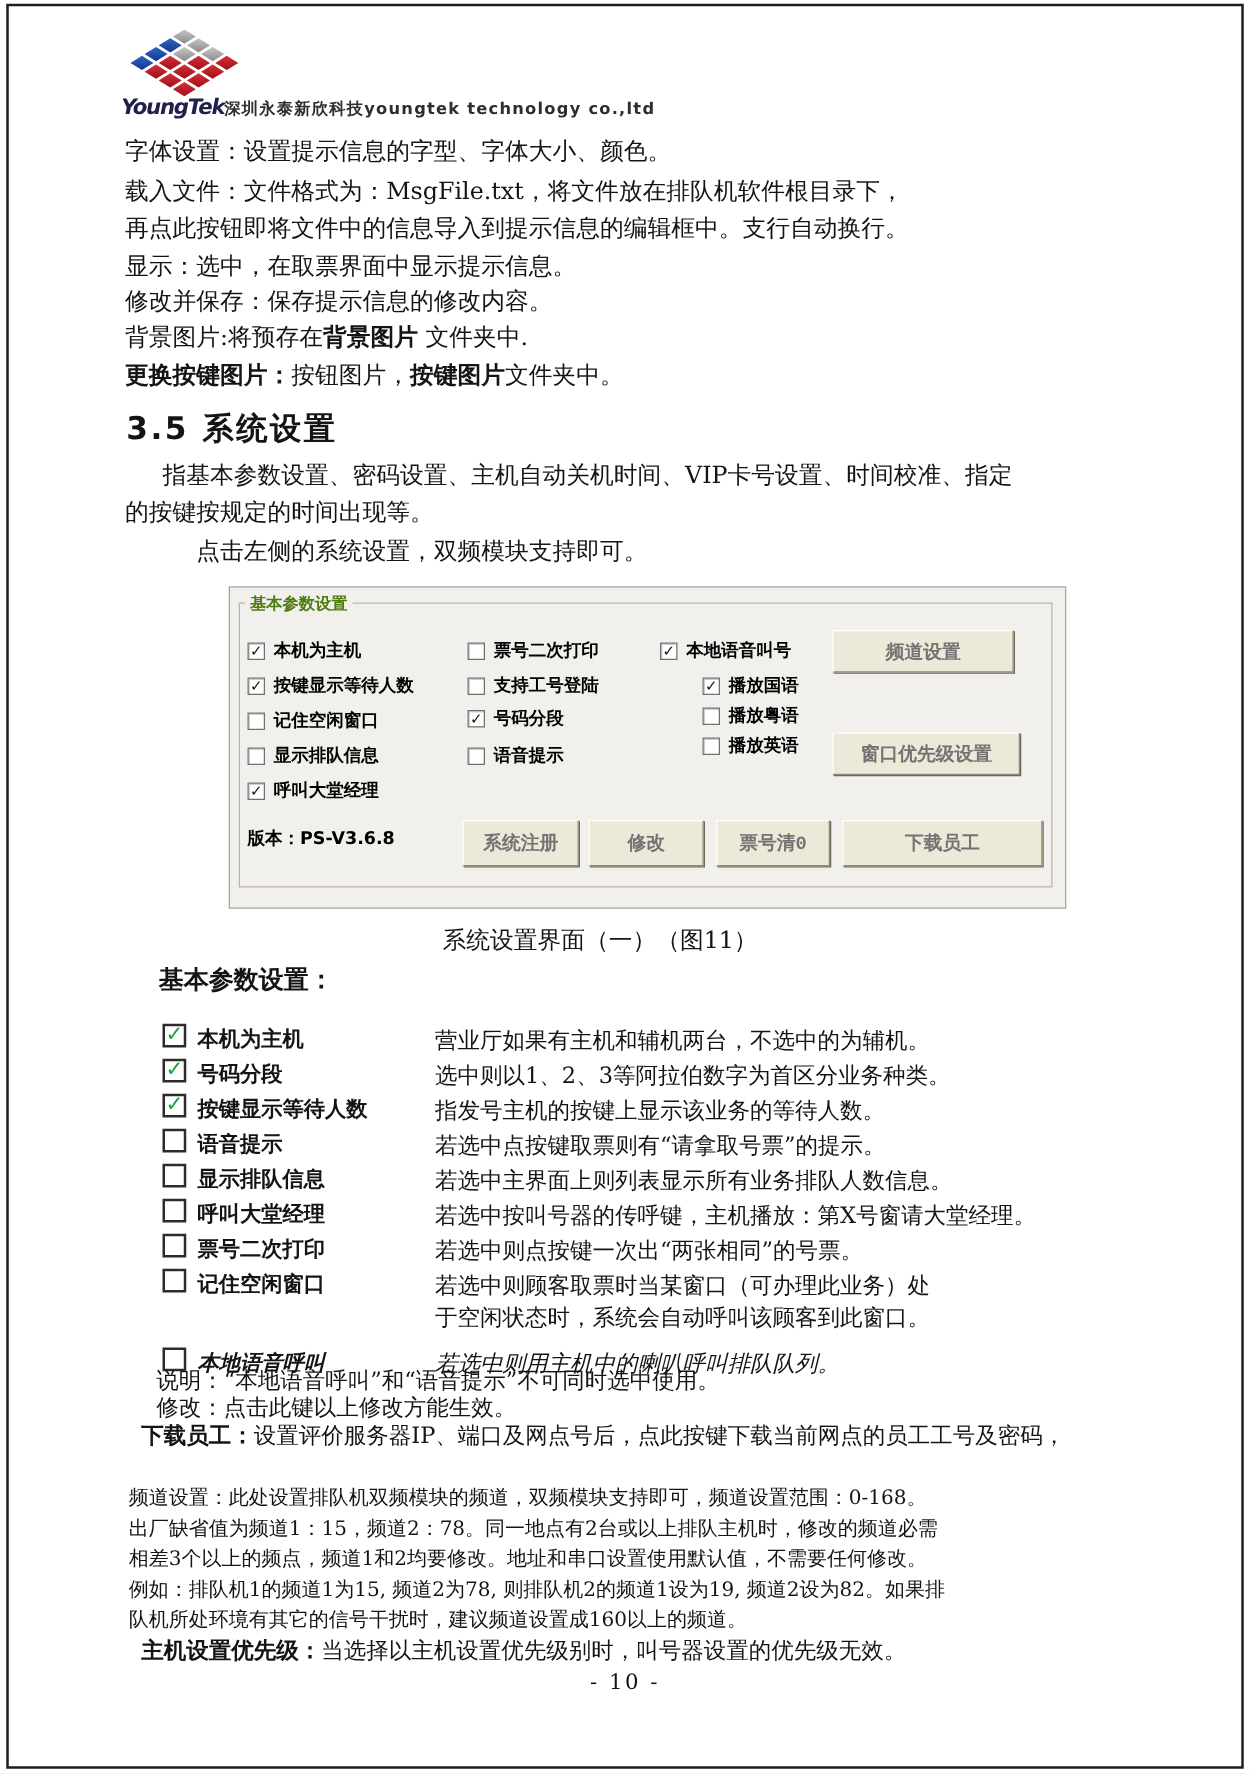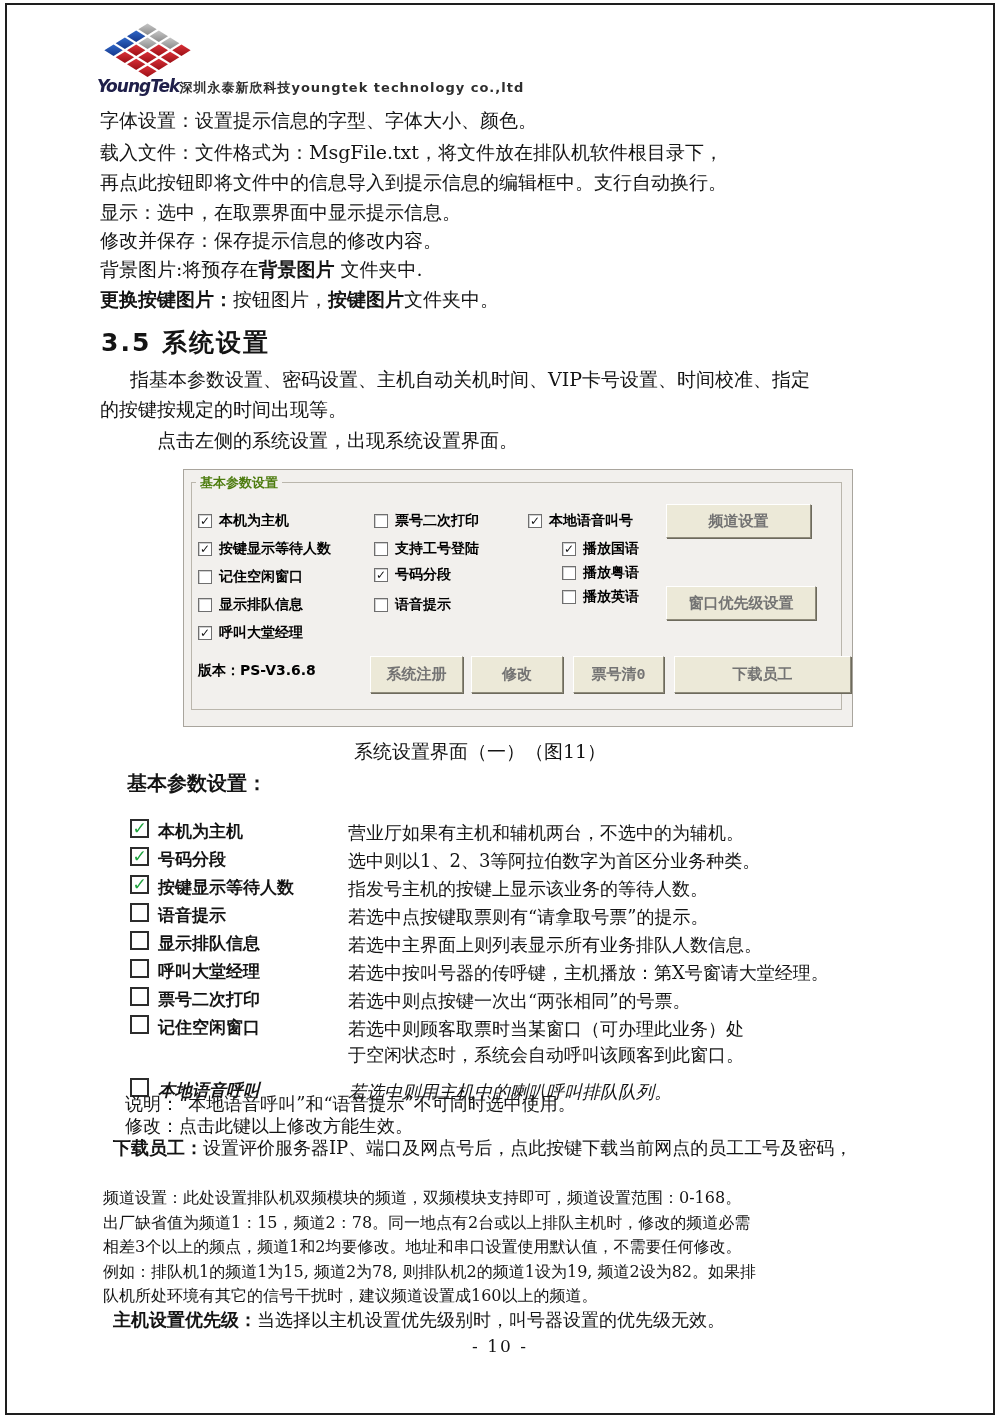--- a/index.html
+++ b/index.html
@@ -118,21 +118,21 @@
   <div class="serif-line" style="top:257px">
     <span>背景图片:将预存在</span><span class="bold-sans">背景图片</span><span> 文件夹中.</span>
   </div>
   <div class="serif-line" style="top:287px">
     <span class="bold-sans">更换按键图片：</span><span>按钮图片，</span><span class="bold-sans">按键图片</span><span>文件夹中。</span>
   </div>
 
   <div class="h-section">3.5 系统设置</div>
   <div class="serif-line" style="top:367px; text-indent:30px">指基本参数设置、密码设置、主机自动关机时间、VIP卡号设置、时间校准、指定</div>
   <div class="serif-line" style="top:397px">的按键按规定的时间出现等。</div>
-  <div class="serif-line" style="top:428px; text-indent:57px">点击左侧的系统设置，出现系统设置界面。</div>
+  <div class="serif-line" style="top:428px; text-indent:57px">点击左侧的系统设置，双频模块支持即可。</div>
 
   <div class="dialog">
     <div class="groupbox"></div>
     <div class="group-legend">基本参数设置</div>
 
     <div class="dlg-check" style="left:14px; top:42px">
       <span class="cbx">
           <span class="cbx-mark">✓</span>
         </span>
       <span class="cbx-label">本机为主机</span>
@@ -212,21 +212,21 @@
       <span class="cbx-label">播放英语</span>
     </div>
 
     <div class="dlg-btn" style="left:482px; top:34px; width:145px; height:34px">频道设置</div>
     <div class="dlg-btn" style="left:482px; top:116px; width:150px; height:34px">窗口优先级设置</div>
 
     <div class="dlg-version">版本：PS-V3.6.8</div>
     <div class="dlg-btn" style="left:186px; top:186px; width:93px; height:37px">系统注册</div>
     <div class="dlg-btn" style="left:287px; top:186px; width:92px; height:37px">修改</div>
     <div class="dlg-btn" style="left:389px; top:186px; width:91px; height:37px">票号清0</div>
-    <div class="dlg-btn" style="left:490px; top:186px; width:177px; height:37px">下载员工</div>
+    <div class="dlg-btn" style="left:490px; top:186px; width:160px; height:37px">下载员工</div>
   </div>
 
   <div class="caption">系统设置界面（一）（图11）</div>
   <div class="list-head">基本参数设置：</div>
 
   <div class="doc-list">
     <div class="doc-row">
       <span class="mark-box">
           <span>✓</span>
         </span>

